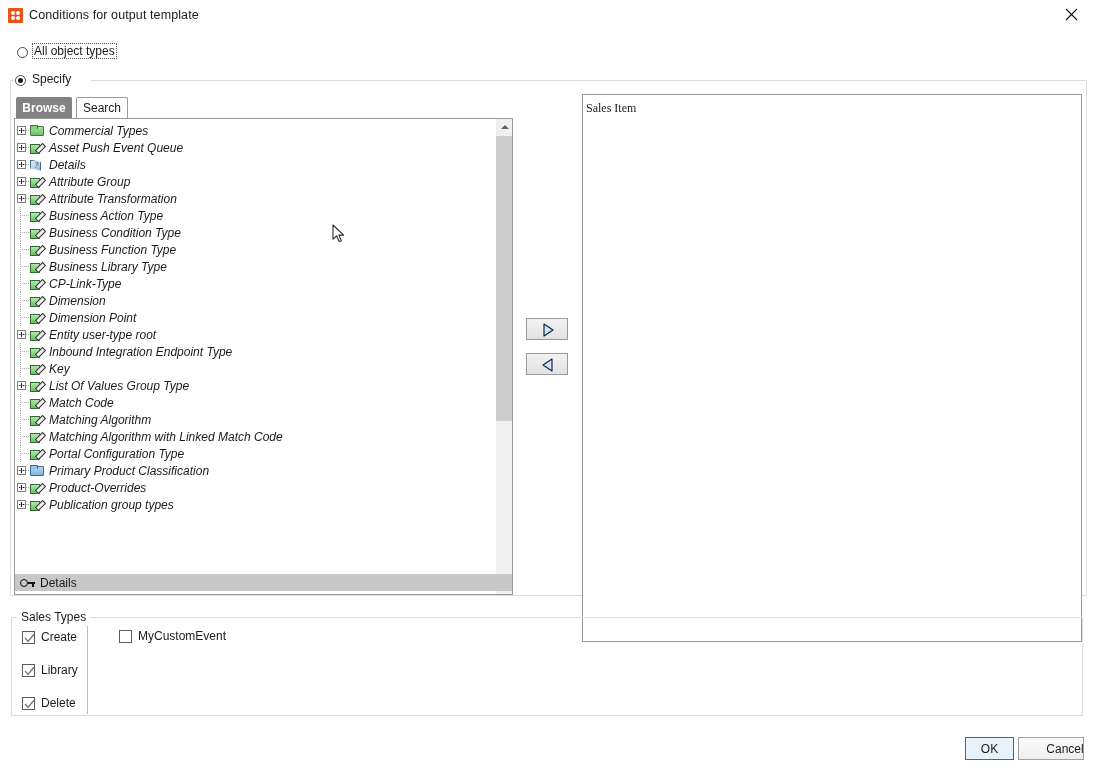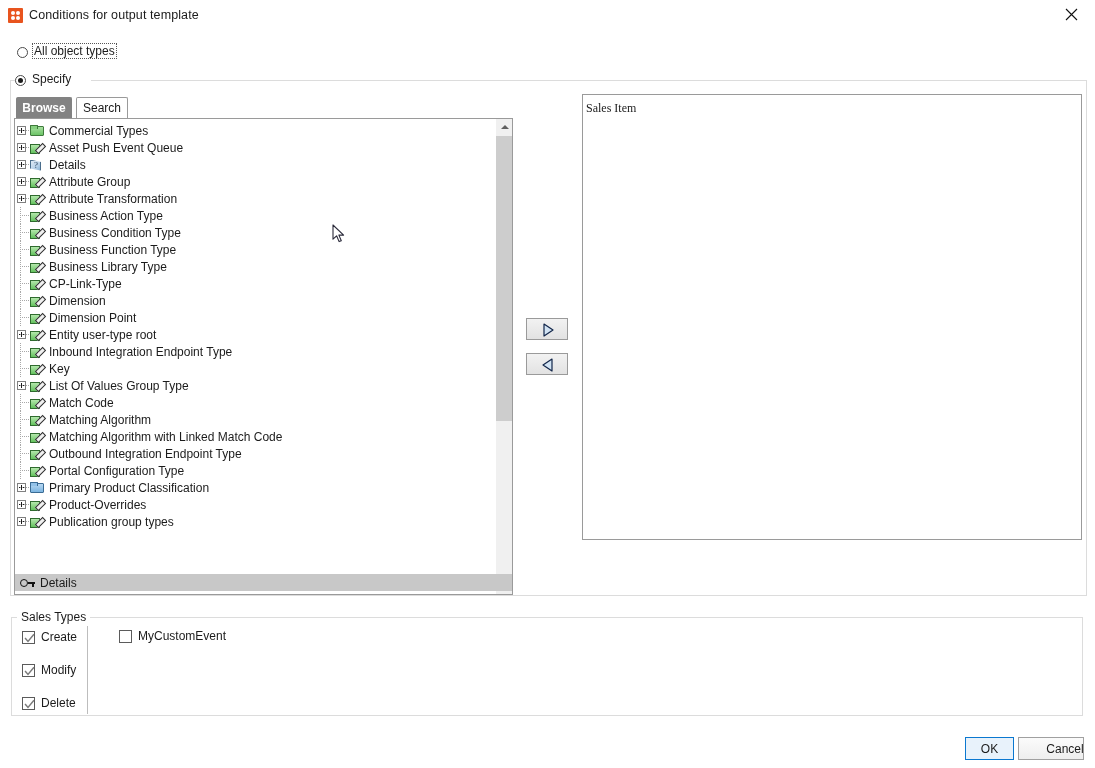--- a/index.html
+++ b/index.html
@@ -87,20 +87,21 @@
     border-color: #828282;
   }
   .tab.unselected { background: #ffffff; color: #1b1b1b; }
 
   
   .tree-panel {
     position: absolute;
     border: 1px solid #9a9a9a;
     background: #ffffff;
     overflow: hidden;
+    font-style: italic;
   }
   .tree-scroll {
     position: absolute; left: 0; top: 0; right: 17px; bottom: 0;
     overflow: hidden;
   }
   .tree-row {
     position: relative; height: 17px;
     display: flex; align-items: center;
     white-space: nowrap;
     cursor: default;
@@ -558,33 +559,20 @@
         <span class="tw">
           <span class="vdots"></span>
           <span class="dots"></span>
         </span>
         <span class="ticon">
           <span class="ic-note">
             <span class="sheet"></span>
             <span class="pen"></span>
           </span>
         </span>
-        <span class="tlabel">Outbound Integration Endpoint Type</span>
-      </div>
-      <div class="tree-row" style="margin-top: 0px;">
-        <span class="tw">
-          <span class="vdots"></span>
-          <span class="dots"></span>
-        </span>
-        <span class="ticon">
-          <span class="ic-note">
-            <span class="sheet"></span>
-            <span class="pen"></span>
-          </span>
-        </span>
         <span class="tlabel">Portal Configuration Type</span>
       </div>
       <div class="tree-row" style="margin-top: 0px;">
         <span class="tw">
           <span class="plus"></span>
           <span class="dots"></span>
         </span>
         <span class="ticon">
           <span class="ic-folder blue"></span>
         </span>
@@ -642,21 +630,21 @@
   <svg width="16" height="16" viewBox="0 0 16 16">
     <polygon points="4,2 13,8 4,14" fill="#d2e3f3" stroke="#12264a" stroke-width="1.2" stroke-linejoin="round"></polygon>
   </svg>
 </div>
 <div class="xfer left" style="left:526px; top:353px;">
   <svg width="16" height="16" viewBox="0 0 16 16">
     <polygon points="12,2 3,8 12,14" fill="#d2e3f3" stroke="#12264a" stroke-width="1.2" stroke-linejoin="round"></polygon>
   </svg>
 </div>
 
-<div class="sel-panel" style="left:582px; top:94px; width:500px; height:446px;" id="sel-body">
+<div class="sel-panel" style="left:582px; top:94px; width:500px; height:548px;" id="sel-body">
     <div class="sel-item" style="top: 6px;">Sales Item</div>
   </div>
 
 <div class="groupbox" style="left:11px; top:617px; width:1072px; height:99px;">
   <div class="gb-legend" style="left:5px;">Sales Types</div>
 </div>
 
 <div class="chk-row" style="left:22px; top:630px;">
   <span class="chkbox checked">
     <svg width="11" height="11" viewBox="0 0 11 11">
@@ -665,21 +653,21 @@
   </span>
   <span class="chk-label">Create</span>
 </div>
 
 <div class="chk-row" style="left:22px; top:663px;">
   <span class="chkbox checked">
     <svg width="11" height="11" viewBox="0 0 11 11">
       <path d="M1.5 5.5 L4 8.5 L9.5 1.8" stroke="#7a7a7a" stroke-width="1.4" fill="none" stroke-linecap="square"></path>
     </svg>
   </span>
-  <span class="chk-label">Modify</span>
+  <span class="chk-label">Library</span>
 </div>
 
 <div class="chk-row" style="left:22px; top:696px;">
   <span class="chkbox checked">
     <svg width="11" height="11" viewBox="0 0 11 11">
       <path d="M1.5 5.5 L4 8.5 L9.5 1.8" stroke="#7a7a7a" stroke-width="1.4" fill="none" stroke-linecap="square"></path>
     </svg>
   </span>
   <span class="chk-label">Delete</span>
 </div>

